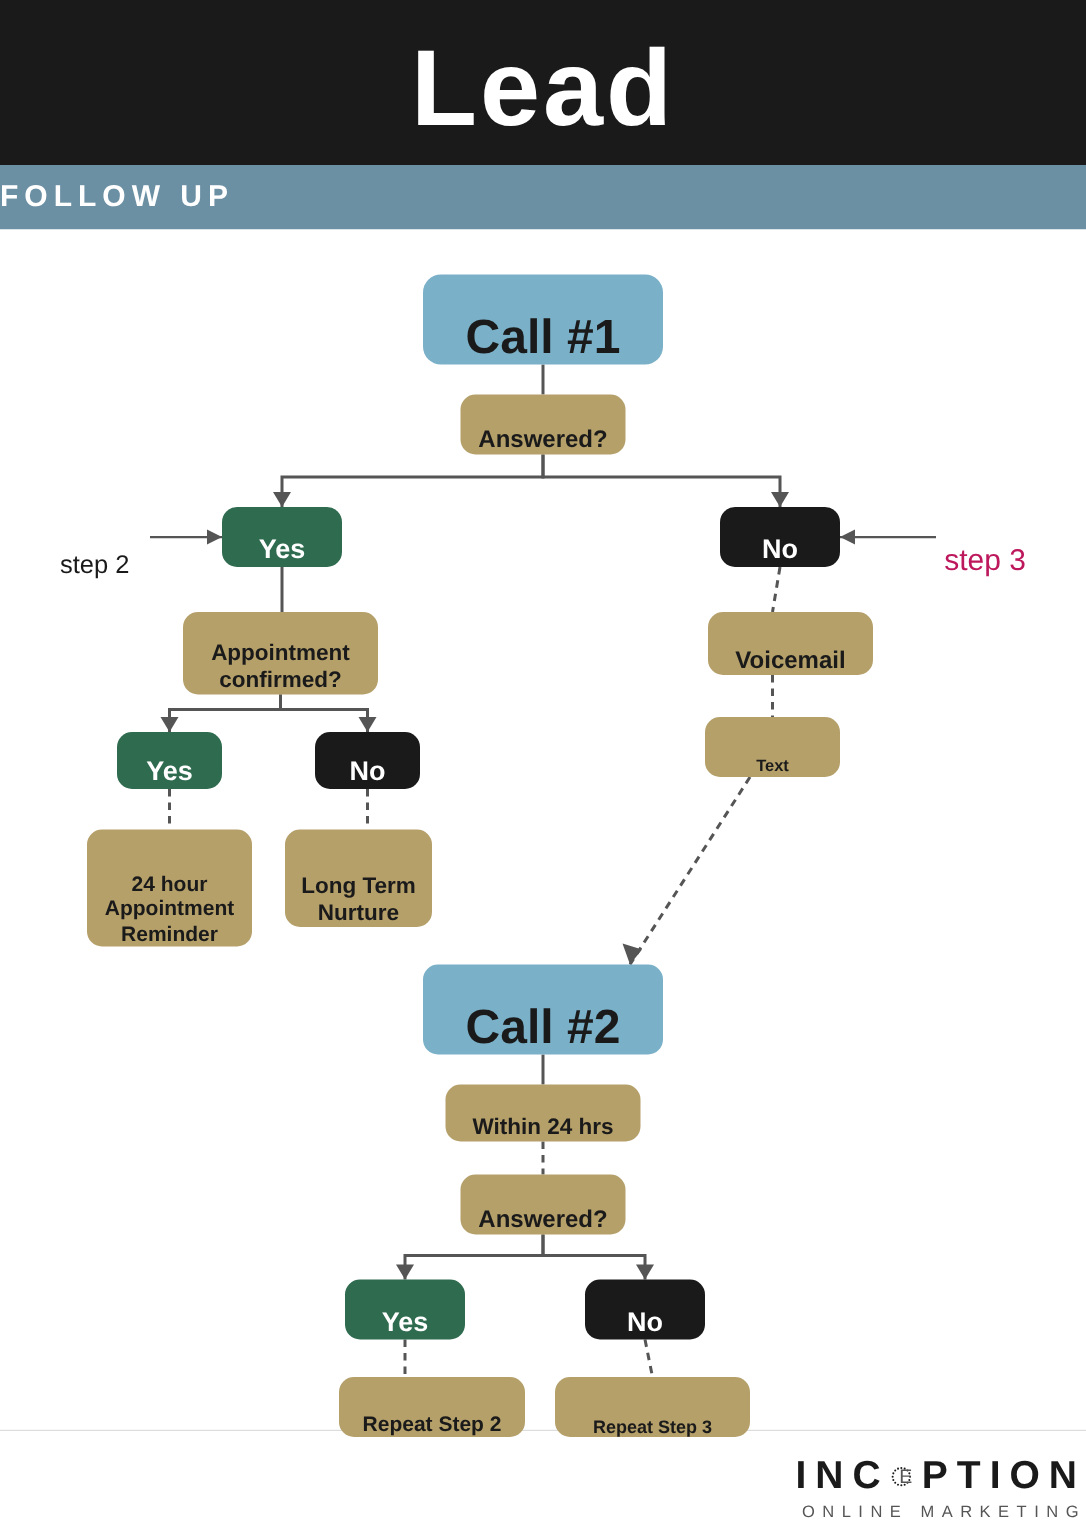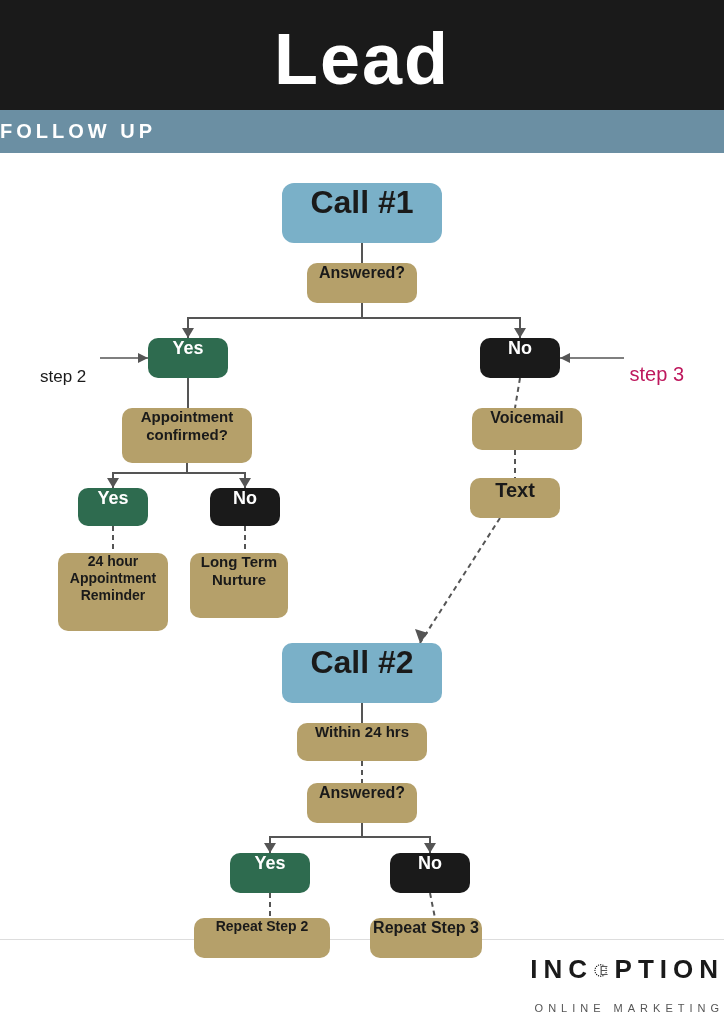--- a/index.html
+++ b/index.html
@@ -44,21 +44,21 @@
       position: absolute;
       top: 0; left: 0;
       width: 100%;
       height: 100%;
       pointer-events: none;
     }
 
     .node {
       position: absolute;
       display: flex;
-      align-items: flex-start;
+      align-items: flex-end;
       justify-content: center;
       text-align: center;
       border-radius: 10px;
       font-weight: 700;
       line-height: 1.2;
     }
 
     .node-call1 {
       background: #7ab0c8;
       color: #1a1a1a;
@@ -172,21 +172,21 @@
       font-size: 16px;
       width: 110px;
       height: 42px;
       left: 472px;
       top: 255px;
     }
 
     .node-text {
       background: #b5a06a;
       color: #1a1a1a;
-      font-size: 20px;
+      font-size: 11px;
       width: 90px;
       height: 40px;
       left: 470px;
       top: 325px;
     }
 
     .node-call2 {
       background: #7ab0c8;
       color: #1a1a1a;
       font-size: 32px;
@@ -233,31 +233,31 @@
       width: 80px;
       height: 40px;
       left: 390px;
       top: 700px;
     }
 
     .node-repeat2 {
       background: #b5a06a;
       color: #1a1a1a;
       font-size: 14px;
-      width: 136px;
-      height: 40px;
-      left: 194px;
+      width: 124px;
+      height: 40px;
+      left: 226px;
       top: 765px;
     }
 
     .node-repeat3 {
       background: #b5a06a;
       color: #1a1a1a;
-      font-size: 16px;
-      width: 112px;
+      font-size: 12px;
+      width: 130px;
       height: 40px;
       left: 370px;
       top: 765px;
     }
 
     .footer {
       text-align: right;
       padding: 14px 0 10px;
       border-top: 1px solid #ddd;
       background: #fff;
@@ -267,21 +267,21 @@
       font-size: 26px;
       font-weight: 900;
       letter-spacing: 6px;
       color: #1a1a1a;
     }
 
     .footer-sub {
       font-size: 11px;
       letter-spacing: 5px;
       color: #555;
-      margin-top: 17px;
+      margin-top: 3px;
     }
   </style>
 </head>
 <body>
 
 <div class="header-title">
   <span>Lead</span>
 </div>
 
 <div class="follow-up-bar">

